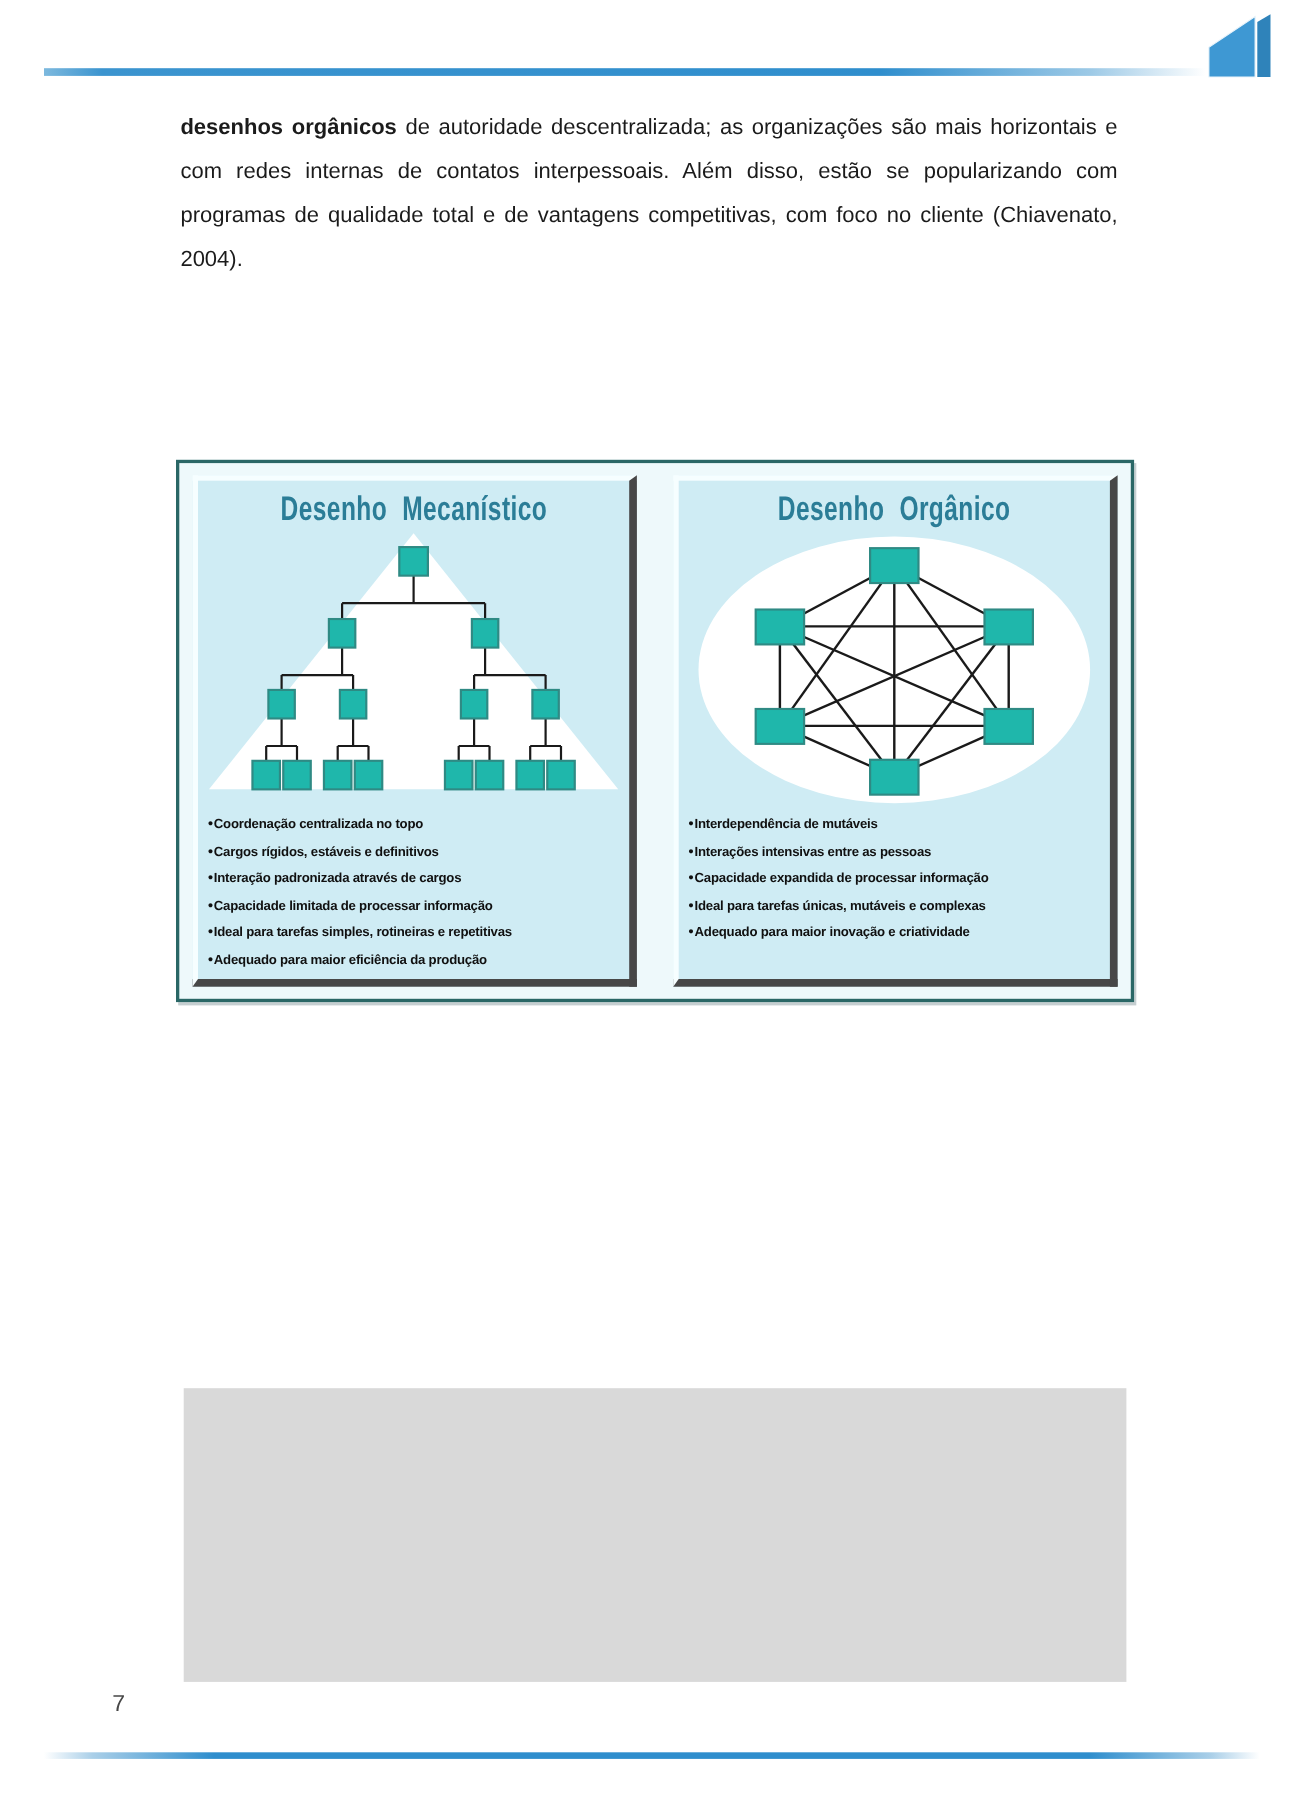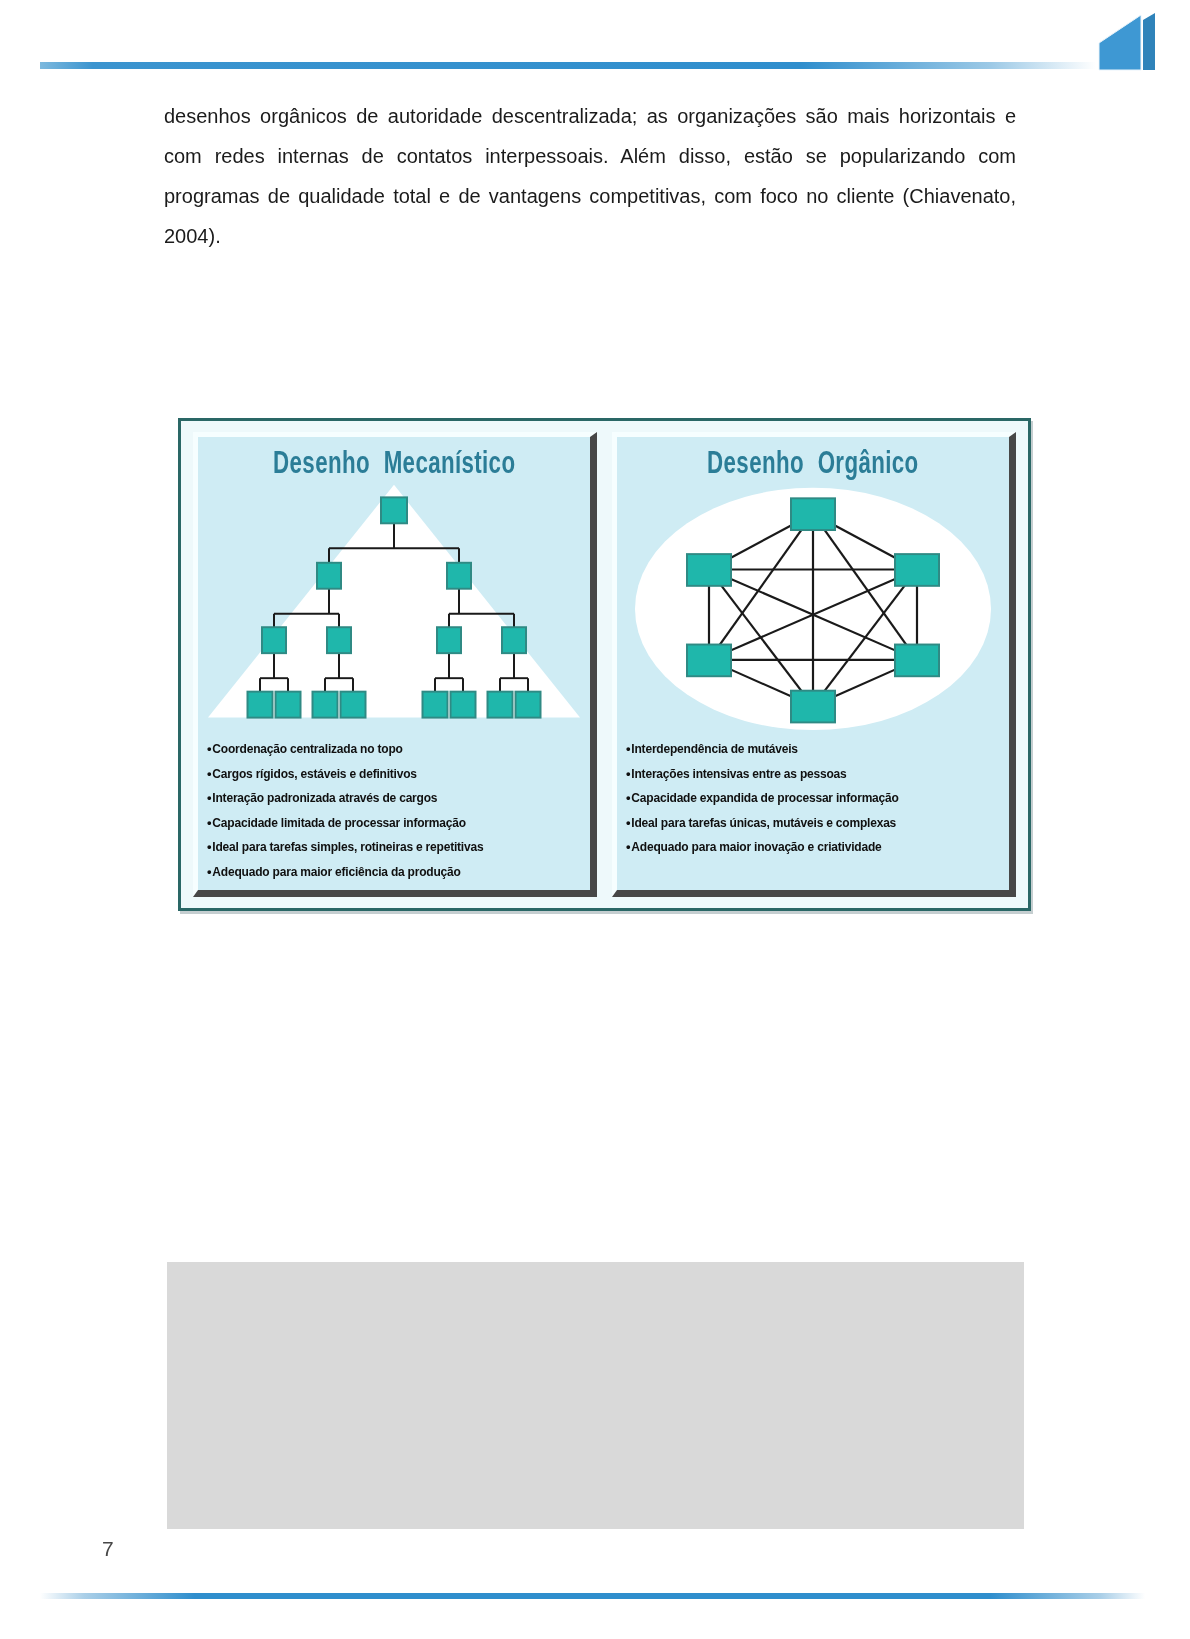--- a/index.html
+++ b/index.html
@@ -12,26 +12,26 @@
     position:absolute;left:40px;top:62px;width:1056px;height:7px;
     background:linear-gradient(to right,#7db9de 0%,#3b94cf 5%,#2f8ecd 72%,#9cc9e6 90%,rgba(255,255,255,0) 100%);
   }
   
   .logo{position:absolute;left:1096px;top:10px;width:62px;height:62px;}
   
   .paragraph{
     position:absolute;left:164px;top:76px;width:852px;
     font-size:20px;line-height:40px;color:#1b1b1b;text-align:justify;
   }
-  .paragraph b{font-weight:normal;}
+  .paragraph b{font-weight:bold;}
   
   .figure{
-    position:absolute;left:178px;top:418px;
+    position:absolute;left:160px;top:418px;
     border:3px solid #2a6766;background:#eef9fb;padding:11px 12px;
-    display:flex;gap:15px;box-shadow:2px 3px 0 rgba(150,165,170,.55);
+    display:flex;gap:33px;box-shadow:2px 3px 0 rgba(150,165,170,.55);
   }
   .panel{
     width:392px;background:#cfecf4;
     border-style:solid;border-width:5px 7px 7px 5px;
     border-color:#f6feff #474747 #474747 #f6feff;
   }
   .panel-title{text-align:center;margin-top:8px;height:36px;white-space:nowrap;}
   .panel-title span{
     display:inline-block;font-weight:bold;font-size:31px;color:#2b7d97;
     transform:scaleX(.72);letter-spacing:.5px;word-spacing:10px;

